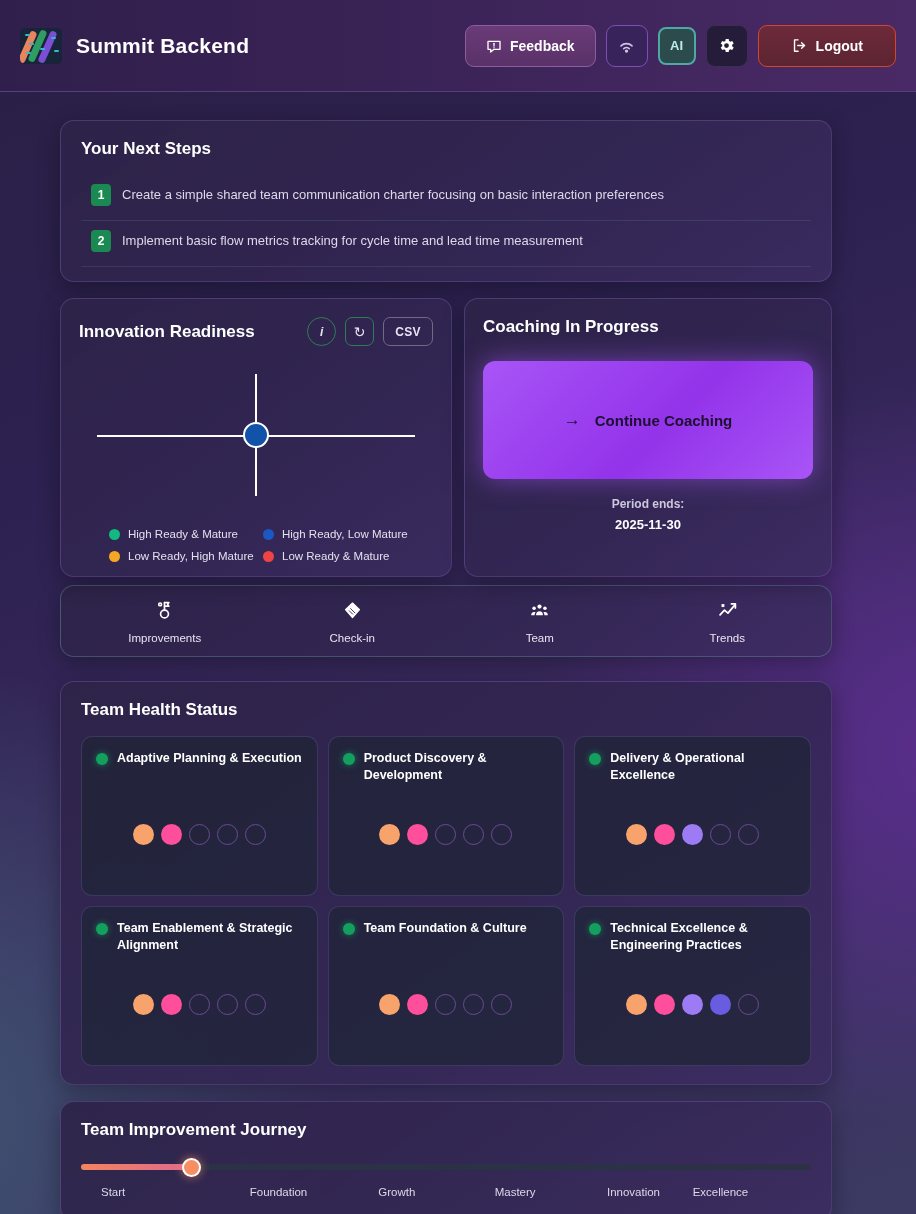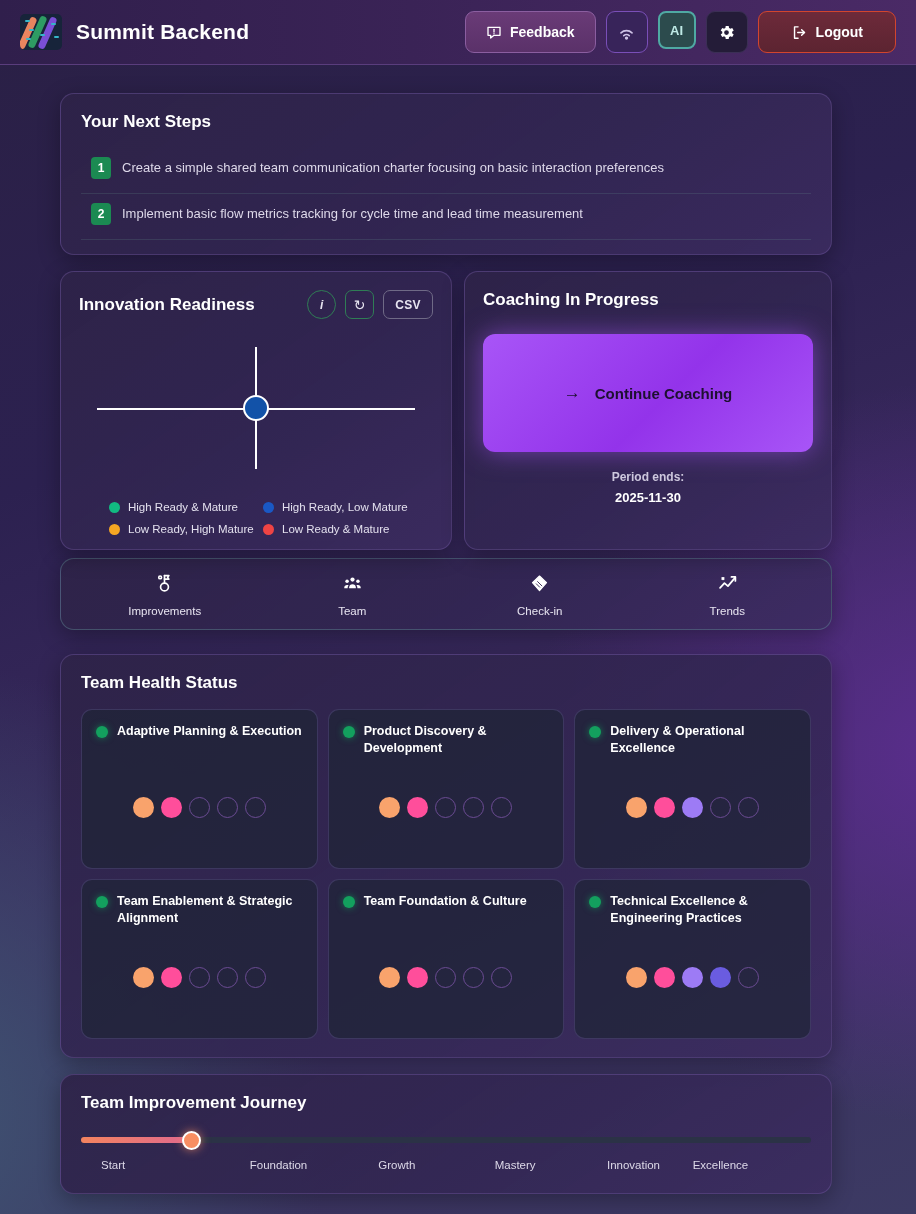--- a/index.html
+++ b/index.html
@@ -13,21 +13,21 @@
     background:
       radial-gradient(ellipse 700px 600px at 105% 62%, #5b2d8e 0%, rgba(91,45,142,0) 62%),
       radial-gradient(ellipse 620px 700px at -8% 92%, #3f5372 0%, rgba(63,83,114,0) 65%),
       linear-gradient(160deg, #2a2045 0%, #2c2150 32%, #3a2a5e 60%, #3c3a63 100%);
     color: #e9e7f2;
     position: relative;
   }
 
   
   .header {
-    height: 65px;
+    height: 92px;
     background: linear-gradient(90deg, #301f4c 0%, #3a2356 45%, #4a2a66 100%);
     border-bottom: 1px solid #5a3d7d;
     display: flex;
     align-items: center;
     padding: 0 20px 0 20px;
     position: relative;
     z-index: 5;
   }
   .brand { display: flex; align-items: center; gap: 14px; }
   .logo {
@@ -36,21 +36,21 @@
     position: relative; overflow: hidden;
     flex: 0 0 auto;
   }
   .logo .st { position: absolute; width: 7px; border-radius: 4px; transform: rotate(24deg); }
   .logo .s1 { height: 34px; left: 4px;  top: 2px;  background: #e8855f; }
   .logo .s2 { height: 34px; left: 14px; top: 1px;  background: #2e9c63; }
   .logo .s3 { height: 34px; left: 24px; top: 2px;  background: #7a4fd6; }
   .logo .sq { position: absolute; width: 5px; height: 2px; background: #35b7c9; border-radius: 1px; }
   .brand-title { font-size: 21px; font-weight: bold; letter-spacing: .2px; color: #ffffff; }
 
-  .header-actions { margin-left: auto; display: flex; gap: 10px; }
+  .header-actions { margin-left: auto; display: flex; align-items: center; gap: 10px; }
   .hbtn {
     height: 42px; border-radius: 9px; display: flex; align-items: center;
     justify-content: center; gap: 8px; font-size: 14px; font-weight: bold;
     cursor: pointer; color: #ffffff;
   }
   .hbtn-feedback {
     padding: 0 20px;
     background: linear-gradient(180deg, #6a3b77 0%, #5a3169 100%);
     border: 1px solid #8b5ea0;
   }
@@ -317,43 +317,43 @@
           <circle cx="12" cy="16" r="4.5"></circle>
             <path d="M12 11.5V3"></path>
             <path d="M12 3h5l-1.4 2L17 7h-5"></path>
             <circle cx="7" cy="5" r="1.6"></circle>
         </svg>
       </span>
       <span class="nav-label">Improvements</span>
     </div>
     <div class="nav-item">
       <span class="ic">
+        <svg width="21" height="21" viewBox="0 0 24 24" fill="#ffffff" stroke="#ffffff" stroke-width="1.4" stroke-linejoin="round">
+          <path d="M12 3.5 20 11l-8 9-8-9z" fill="#ffffff"></path>
+          <path d="M9.5 9.5 15 15" stroke="#3b2f55" stroke-width="1.1"></path>
+          <path d="M8 12 12.5 16.5" stroke="#3b2f55" stroke-width="1.1"></path>
+        </svg>
+      </span>
+      <span class="nav-label">Check-in</span>
+    </div>
+    <div class="nav-item">
+      <span class="ic">
         <svg width="21" height="21" viewBox="0 0 24 24" fill="#ffffff">
           <circle cx="12" cy="7.5" r="2.4"></circle>
             <circle cx="5.8" cy="9.3" r="2"></circle>
             <circle cx="18.2" cy="9.3" r="2"></circle>
           <path d="M8.2 16.3c0-2.1 1.7-3.4 3.8-3.4s3.8 1.3 3.8 3.4v1.2H8.2z"></path>
           <path d="M2.6 17.5v-1c0-1.7 1.4-2.8 3.2-2.8.6 0 1.2.1 1.7.4-.7.8-1.1 1.8-1.1 3v.4z"></path>
           <path d="M21.4 17.5v-1c0-1.7-1.4-2.8-3.2-2.8-.6 0-1.2.1-1.7.4.7.8 1.1 1.8 1.1 3v.4z"></path>
         </svg>
       </span>
       <span class="nav-label">Team</span>
     </div>
     <div class="nav-item">
       <span class="ic">
-        <svg width="21" height="21" viewBox="0 0 24 24" fill="#ffffff" stroke="#ffffff" stroke-width="1.4" stroke-linejoin="round">
-          <path d="M12 3.5 20 11l-8 9-8-9z" fill="#ffffff"></path>
-          <path d="M9.5 9.5 15 15" stroke="#3b2f55" stroke-width="1.1"></path>
-          <path d="M8 12 12.5 16.5" stroke="#3b2f55" stroke-width="1.1"></path>
-        </svg>
-      </span>
-      <span class="nav-label">Check-in</span>
-    </div>
-    <div class="nav-item">
-      <span class="ic">
         <svg width="21" height="21" viewBox="0 0 24 24" fill="none" stroke="#fff" stroke-width="2" stroke-linecap="round" stroke-linejoin="round">
           <polyline points="3.5 17 8.5 11.5 12.5 15 20.5 5.5"></polyline>
           <path d="M16.5 4.5h4.5v4.5"></path>
             <path d="M6 5.5l1.6 1.6M7.6 5.5 6 7.1"></path>
         </svg>
       </span>
       <span class="nav-label">Trends</span>
     </div>
   </div>
 

